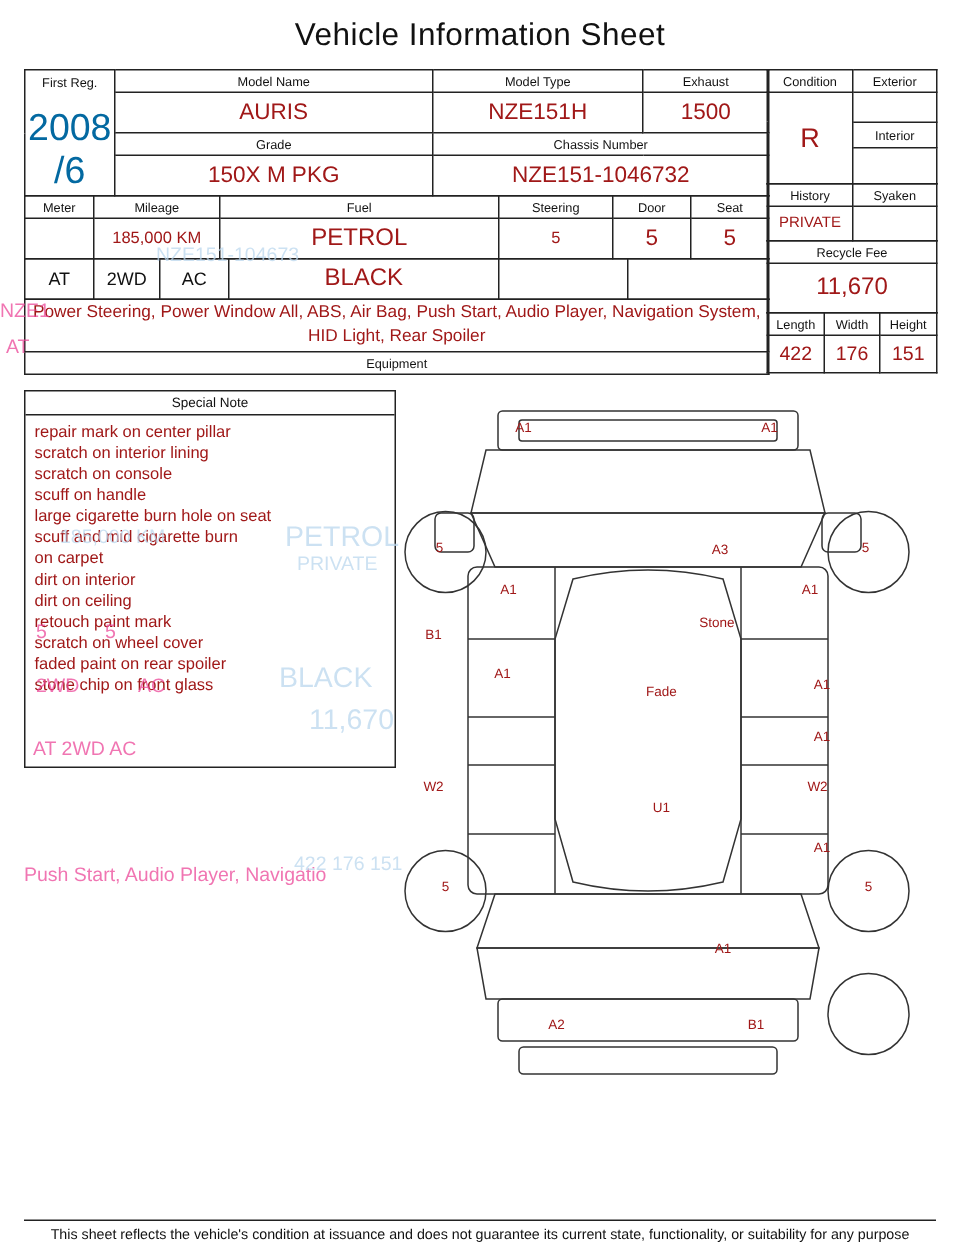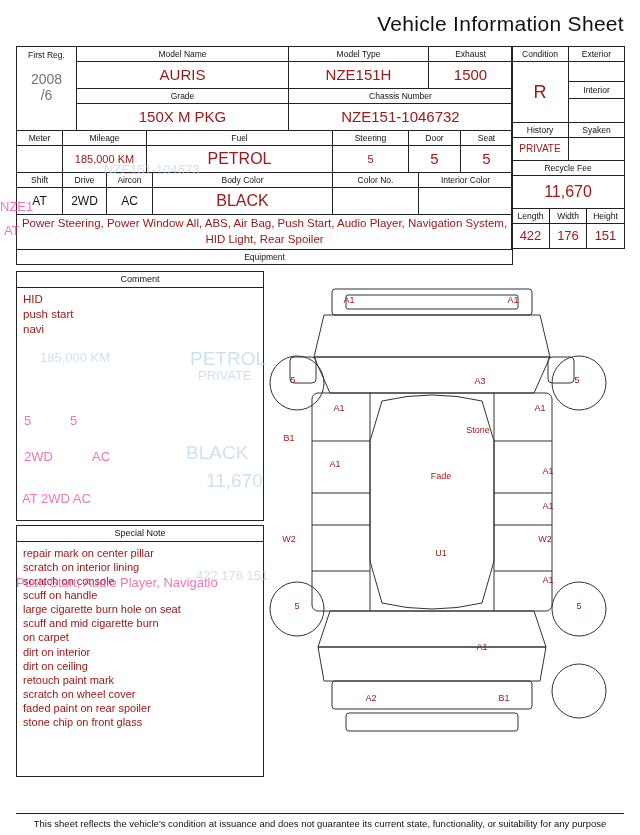--- a/index.html
+++ b/index.html
@@ -16,21 +16,21 @@
     overflow: hidden;
   }
   .sheet {
     width: 640px;
     height: 835px;
     position: relative;
     box-sizing: border-box;
     padding: 0 16px;
   }
   .title {
-    text-align: right;
+    text-align: center;
     font-size: 21px;
     font-weight: normal;
     color: #111;
     padding: 12px 0 10px 0;
     letter-spacing: 0.3px;
   }
   table.grid {
     border-collapse: collapse;
     table-layout: fixed;
   }
@@ -61,22 +61,22 @@
     height: 22px;
     line-height: 22px;
   }
   .val-blk {
     font-size: 12px;
     color: #111;
     height: 24px;
     line-height: 24px;
   }
   .big {
-    font-size: 14px;
-    color: #737373;
+    font-size: 25px;
+    color: #0369a1;
     line-height: 1.15;
   }
   .big2 {
     font-size: 18px;
     color: #a01818;
   }
   .equip-text {
     font-size: 11.5px;
     color: #a01818;
     text-align: left;
@@ -257,28 +257,20 @@
       <table class="grid" style="width:496px; margin-top:-1px;">
         <colgroup>
           <col style="width:46px">
             <col style="width:44px">
             <col style="width:46px">
           <col style="width:180px">
             <col style="width:86px">
             <col style="width:94px">
         </colgroup>
         <tbody>
-            <tr>
-          <td class="lbl">Shift</td>
-          <td class="lbl">Drive</td>
-          <td class="lbl">Aircon</td>
-          <td class="lbl">Body Color</td>
-          <td class="lbl">Color No.</td>
-          <td class="lbl">Interior Color</td>
-        </tr>
         <tr>
           <td class="val-blk">AT</td>
           <td class="val-blk">2WD</td>
           <td class="val-blk">AC</td>
           <td class="val" style="font-size:16px;">BLACK</td>
           <td class="val-blk"></td>
           <td class="val-blk"></td>
         </tr>
       </tbody>
         </table>
@@ -370,26 +362,20 @@
           <td class="val-blk" style="color:#a01818;font-size:13px;">176</td>
           <td class="val-blk" style="color:#a01818;font-size:13px;">151</td>
         </tr>
       </tbody>
         </table>
     </div>
   </div>
 
   <div class="lower">
     <div class="left-col">
-      <div class="panel">
-        <div class="panel-head">Comment</div>
-        <div class="comment-body" style="white-space:pre-line;">HID
-push start
-navi</div>
-      </div>
       <div class="panel" style="margin-top:4px;">
         <div class="panel-head">Special Note</div>
         <div class="note-body" style="white-space:pre-line;">repair mark on center pillar
 scratch on interior lining
 scratch on console
 scuff on handle
 large cigarette burn hole on seat
 scuff and mid cigarette burn
 on carpet
 dirt on interior

